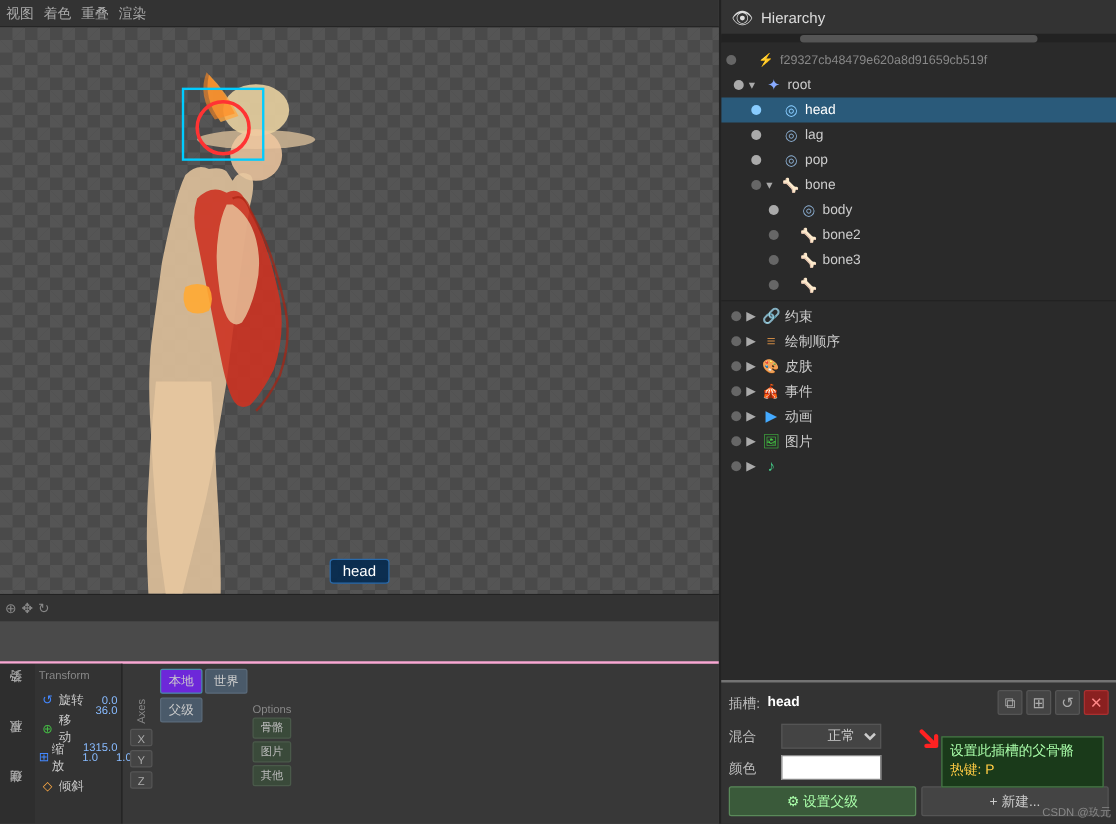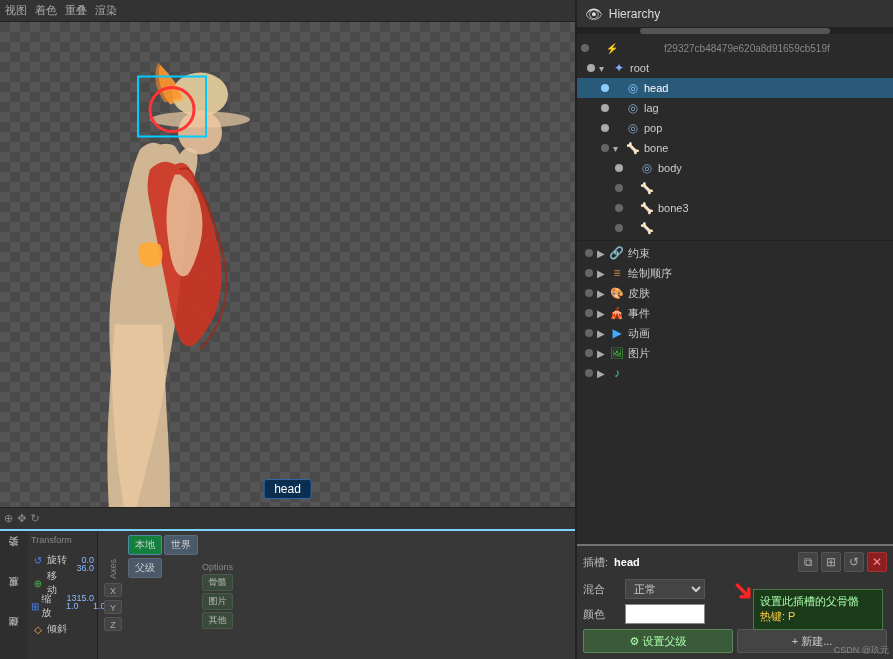--- a/index.html
+++ b/index.html
@@ -71,21 +71,22 @@
       gap: 4px;
       border-top: 1px solid #222;
     }
 
     
     .bottom-panel {
       height: 130px;
       background: #383838;
       display: flex;
       align-items: stretch;
-      border-top: 2px solid #7dd3fc;
+      border-top: 2px solid #f9a8d4;
+      margin-top: 32px;
     }
 
     .side-labels {
       width: 28px;
       background: #2e2e2e;
       display: flex;
       flex-direction: column;
       justify-content: space-around;
       align-items: center;
       padding: 4px 0;
@@ -189,21 +190,21 @@
       color: #ccc;
       font-size: 10px;
       padding: 2px 6px;
       height: 20px;
       cursor: pointer;
       border-radius: 2px;
       white-space: nowrap;
     }
 
     .ctrl-btn.active {
-      background: #15803d;
+      background: #6d28d9;
       border-color: #4a8aaa;
     }
 
     .options-panel {
       display: flex;
       flex-direction: column;
       gap: 2px;
       justify-content: center;
     }
 
@@ -360,20 +361,21 @@
 
     .prop-select {
       background: #444;
       border: 1px solid #555;
       color: #ccc;
       font-size: 11px;
       padding: 1px 4px;
       height: 20px;
       width: 80px;
       cursor: pointer;
+      text-align: right;
     }
 
     .prop-value-box {
       background: #444;
       border: 1px solid #555;
       width: 80px;
       height: 20px;
     }
 
     .tooltip-box {
@@ -604,21 +606,21 @@
     <div style="height:6px;background:#222;position:relative;">
       <div style="width:60%;height:6px;background:#555;border-radius:3px;position:absolute;left:20%;"></div>
     </div>
 
     <div class="hierarchy-tree">
 
       <div class="tree-item indent-0">
         <div class="tree-dot"></div>
         <div class="tree-expand"></div>
         <div class="tree-icon" style="color:#ffaa44;font-size:10px;">⚡</div>
-        <div class="tree-label" style="font-size:10px;color:#888;margin-left:40px;">f29327cb48479e620a8d91659cb519f</div>
+        <div class="tree-label" style="font-size:10px;color:#888;">f29327cb48479e620a8d91659cb519f</div>
       </div>
 
       <div class="tree-item indent-1">
         <div class="tree-dot visible"></div>
         <div class="tree-expand" style="color:#aaa;">▾</div>
         <div class="tree-icon" style="color:#88aaff;">✦</div>
         <div class="tree-label">root</div>
       </div>
 
       <div class="tree-item indent-2 selected" style="background:#2a5a7a;">
@@ -653,20 +655,21 @@
         <div class="tree-dot visible"></div>
         <div class="tree-expand"></div>
         <div class="tree-icon" style="color:#88aacc;">◎</div>
         <div class="tree-label">body</div>
       </div>
 
       <div class="tree-item indent-3">
         <div class="tree-dot"></div>
         <div class="tree-expand"></div>
         <div class="tree-icon" style="font-size:11px;">🦴</div>
+        <div class="tree-label">bone2</div>
       </div>
 
       <div class="tree-item indent-3">
         <div class="tree-dot"></div>
         <div class="tree-expand"></div>
         <div class="tree-icon" style="font-size:11px;">🦴</div>
         <div class="tree-label">bone3</div>
       </div>
 
       <div class="tree-item indent-3">

